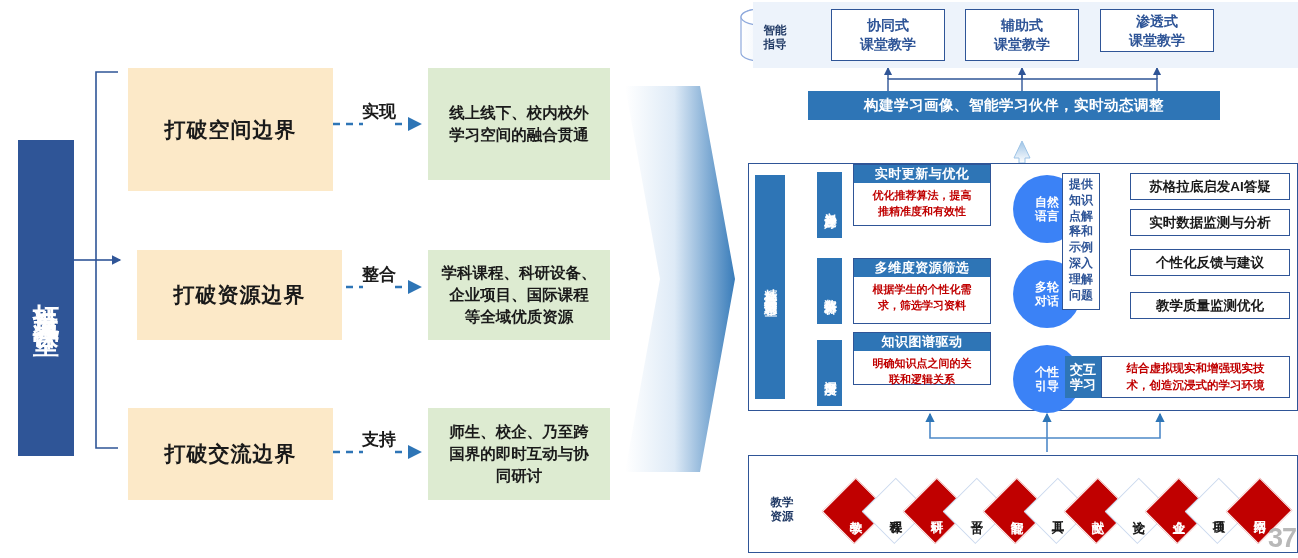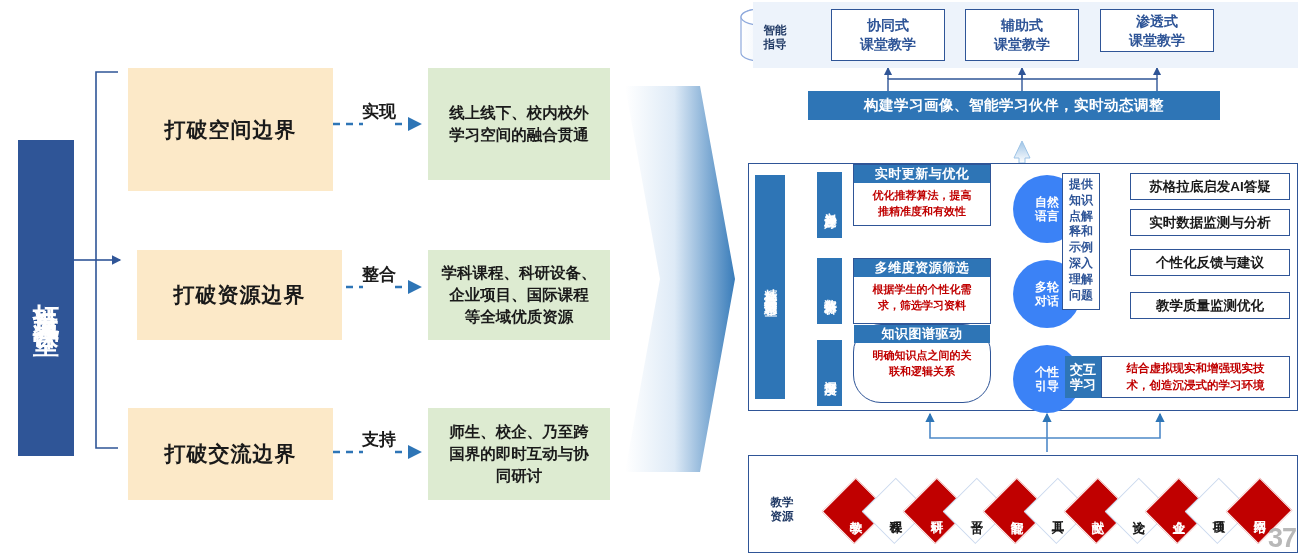--- a/index.html
+++ b/index.html
@@ -287,21 +287,21 @@
   </div>
 
   <div class="abs vbar small" style="left:817px;top:258px;width:25px;height:66px;">数据分析</div>
   <div class="abs card" style="left:853px;top:258px;width:138px;height:66px;">
     <div class="card-hd">多维度资源筛选</div>
     <div class="card-bd" style="white-space:pre-line;">根据学生的个性化需
 求，筛选学习资料</div>
   </div>
 
   <div class="abs vbar small" style="left:817px;top:340px;width:25px;height:66px;">深度学习</div>
-  <div class="abs card" style="left:853px;top:324px;width:138px;height:79px;border-radius:28px;">
+  <div class="abs card" style="left:853px;top:332px;width:138px;height:53px;">
     <div class="card-hd">知识图谱驱动</div>
     <div class="card-bd" style="white-space:pre-line;">明确知识点之间的关
 联和逻辑关系</div>
   </div>
 
   <div class="abs circ" style="left:1013px;top:175px;width:68px;height:68px;">
     <span>自然</span>
     <span>语言</span>
   </div>
   <div class="abs circ" style="left:1013px;top:345px;width:68px;height:68px;">

